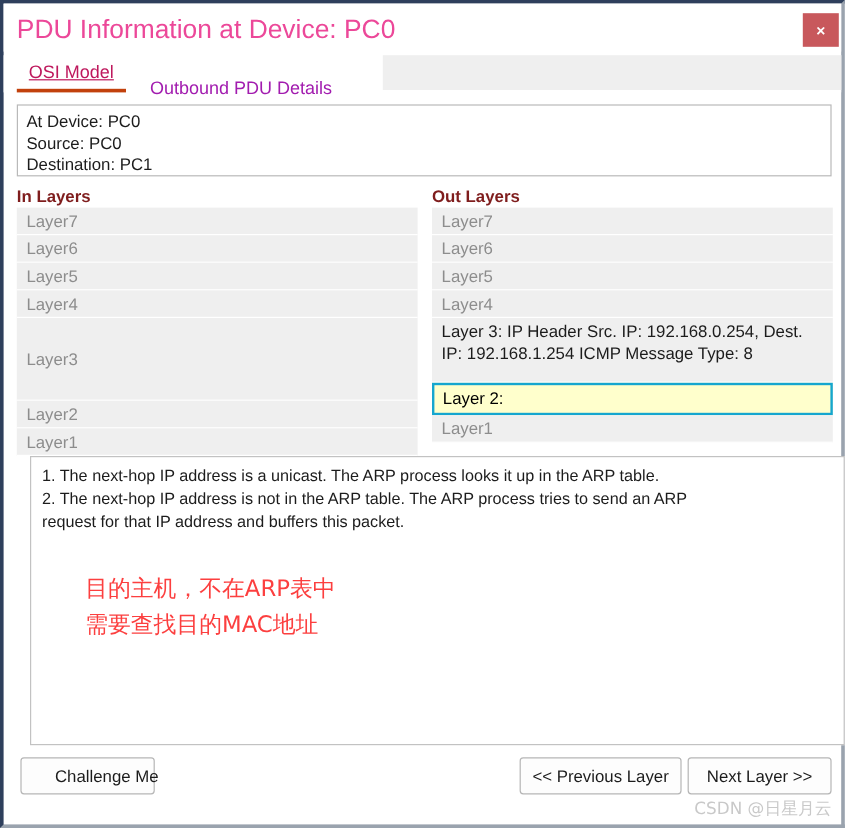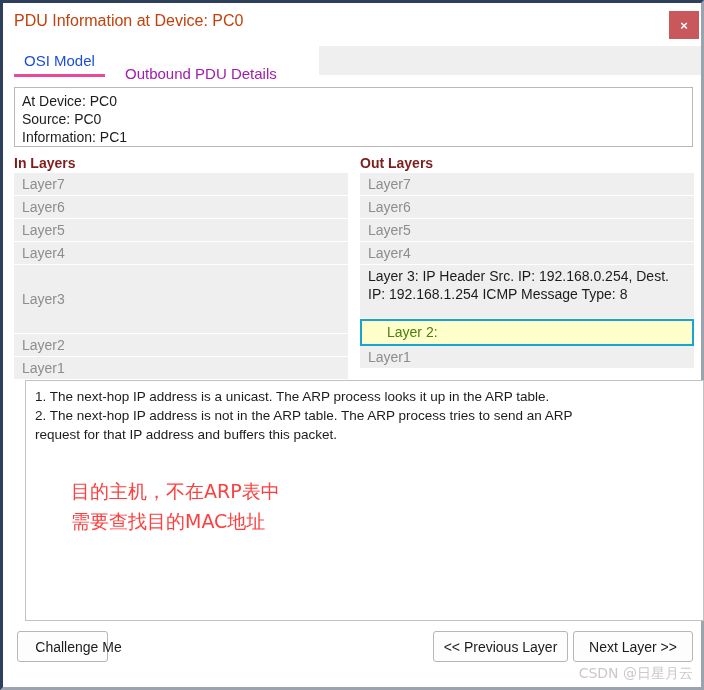--- a/index.html
+++ b/index.html
@@ -25,22 +25,22 @@
   
   #titlebar {
     position: absolute;
     left: 0; top: 0;
     width: 698px; height: 40px;
     background: #ffffff;
   }
   #title-text {
     position: absolute;
     left: 11px; top: 9px;
-    font-size: 16px;
-    color: #c2410c;
+    font-size: 22px;
+    color: #ec4899;
     white-space: nowrap;
   }
   #close-button {
     position: absolute;
     right: 2px; top: 8px;
     width: 30px; height: 28px;
     background: #c8585c;
     color: #ffffff;
     font-size: 13px;
     font-weight: bold;
@@ -65,22 +65,23 @@
     height: 31px;
     padding: 0 10px;
     display: flex;
     align-items: center;
     font-size: 15px;
     color: #1b3050;
     cursor: pointer;
     white-space: nowrap;
   }
   .tab.active {
-    color: #1d4ed8;
-    border-bottom: 3px solid #ec4899;
+    color: #be185d;
+    border-bottom: 3px solid #c2410c;
+    text-decoration: underline;
   }
   .tab.inactive { color: #a21caf; margin-top: 12px; }
   #tab-filler {
     position: absolute;
     left: 316px; top: 0;
     width: 382px; height: 29px;
     background: #efefef;
   }
 
   
@@ -136,23 +137,23 @@
     min-height: 69px;
     display: flex;
     align-items: center;
   }
   .layer-row.tall-3 {
     min-height: 54px;
     padding-top: 2px;
   }
   .layer-row.selected {
     background: #ffffcc;
-    color: #4d7c0f;
+    color: #000000;
     border: 2px solid #15a6cf;
-    padding: 1px 25px;
+    padding: 1px 7px;
     min-height: 26px;
     line-height: 21px;
   }
 
   
   #desc-panel {
     position: absolute;
     left: 22px; top: 377px;
     width: 679px; height: 241px;
     background: #ffffff;
@@ -182,21 +183,21 @@
     border-radius: 3px;
     font-size: 14px;
     color: #1c1c1c;
     font-family: "Liberation Sans", sans-serif;
     cursor: pointer;
     white-space: nowrap;
     display: flex;
     align-items: center;
     justify-content: center;
   }
-  #challenge-me-button { left: 14px; top: 628px; width: 91px; height: 31px; padding-left: 32px; }
+  #challenge-me-button { left: 14px; top: 628px; width: 112px; height: 31px; padding-left: 32px; }
   #previous-layer-button { left: 430px; top: 628px; width: 135px; height: 31px; }
   #next-layer-button { left: 570px; top: 628px; width: 120px; height: 31px; }
 
   #watermark {
     position: absolute;
     right: 8px; bottom: 4px;
     font-size: 14px;
     color: #c9c9c9;
     font-family: "DejaVu Sans", "Liberation Sans", sans-serif;
     white-space: nowrap;
@@ -214,21 +215,21 @@
 
   <div id="tabstrip">
     <div id="tab-filler"></div>
     <div class="tab active" style="left:11px;">OSI Model</div>
     <div class="tab inactive" style="left:112px;">Outbound PDU Details</div>
   </div>
 
   <div id="info-box">
     <div class="info-line">At Device: PC0</div>
     <div class="info-line">Source: PC0</div>
-    <div class="info-line">Information: PC1</div>
+    <div class="info-line">Destination: PC1</div>
   </div>
 
   <div class="col-header" id="in-layers-header">In Layers</div>
   <div class="col-header" id="out-layers-header">Out Layers</div>
 
   <div class="layer-list" id="in-layers-list">
       <div class="layer-row">Layer7</div>
       <div class="layer-row">Layer6</div>
       <div class="layer-row">Layer5</div>
       <div class="layer-row">Layer4</div>

